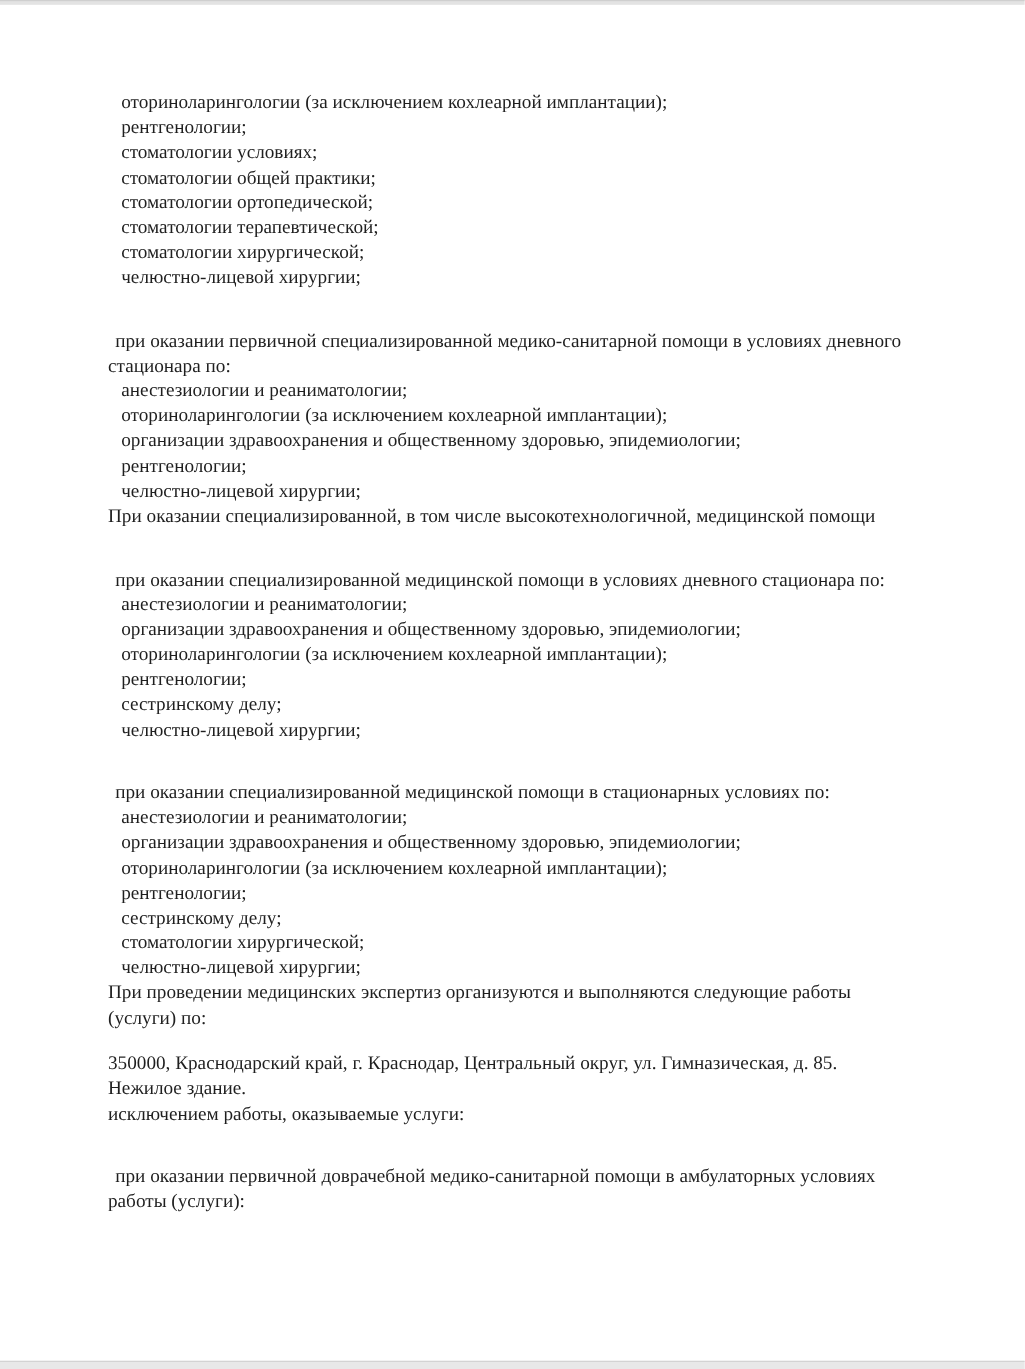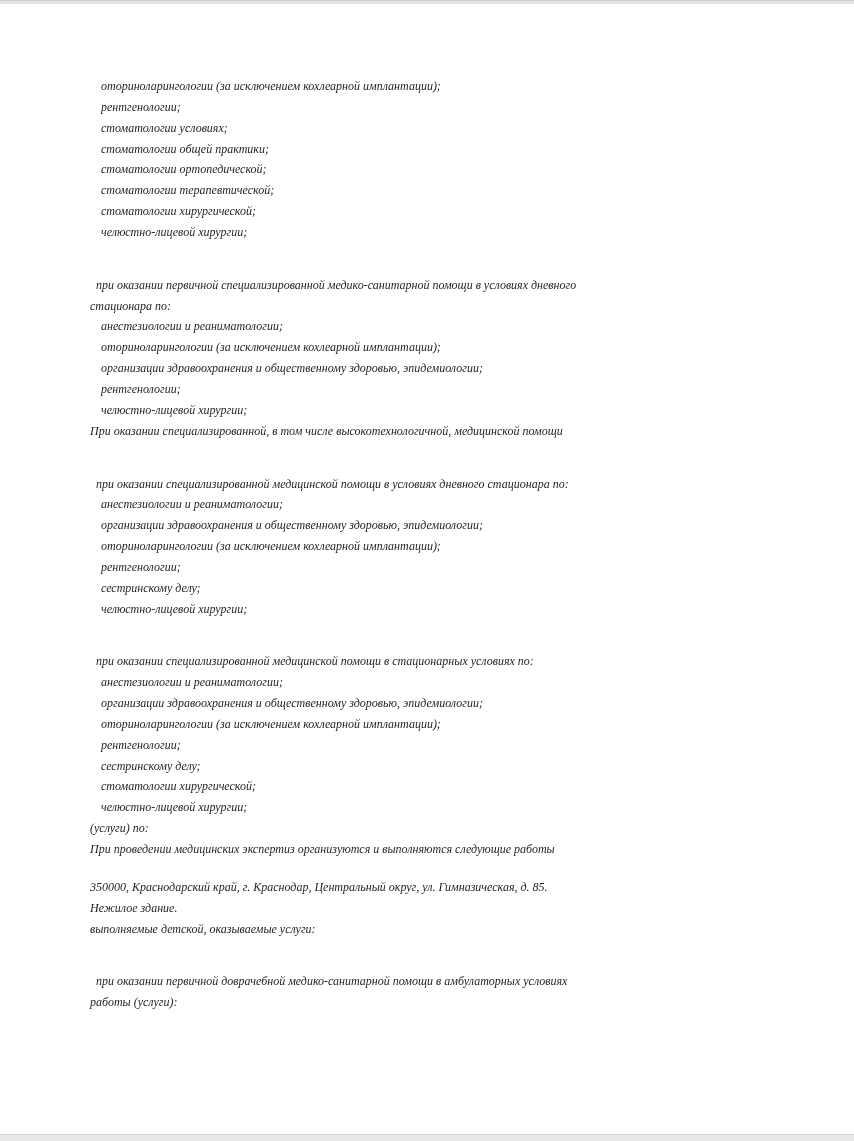--- a/index.html
+++ b/index.html
@@ -23,26 +23,25 @@
   }
   .doc {
     position: absolute;
     top: 0;
     left: 0;
     width: 854px;
     box-sizing: border-box;
     padding: 76px 60px 0 90px;
   }
   .ln {
-    font-size: 12px;
+    font-size: 16px;
     line-height: 20.85px;
     height: 20.85px;
     white-space: pre;
     color: var(--text-color, #1f1f1f);
-    font-style: italic;
   }
   .ln.i1 { padding-left: 6px; margin-top: 32px; }
   .ln.i2 { padding-left: 11px; }
   .ln.blank { height: 17px; }
   .h-scrollbar {
     position: absolute;
     bottom: 0; left: 0; right: 0;
     height: 6px;
     background: var(--track-bg, #e8e8e8);
     border-top: 1px solid var(--track-edge, #d3d3d3);
@@ -78,23 +77,23 @@
     <div class="ln i2">сестринскому делу;</div>
     <div class="ln i2">челюстно-лицевой хирургии;</div>
     <div class="ln i1">при оказании специализированной медицинской помощи в стационарных условиях по:</div>
     <div class="ln i2">анестезиологии и реаниматологии;</div>
     <div class="ln i2">организации здравоохранения и общественному здоровью, эпидемиологии;</div>
     <div class="ln i2">оториноларингологии (за исключением кохлеарной имплантации);</div>
     <div class="ln i2">рентгенологии;</div>
     <div class="ln i2">сестринскому делу;</div>
     <div class="ln i2">стоматологии хирургической;</div>
     <div class="ln i2">челюстно-лицевой хирургии;</div>
+    <div class="ln i0">При проведении медицинских экспертиз организуются и выполняются следующие работы</div>
     <div class="ln i0">(услуги) по:</div>
-    <div class="ln i0">При проведении медицинских экспертиз организуются и выполняются следующие работы</div>
     <div class="ln i0 blank"></div>
     <div class="ln i0">350000, Краснодарский край, г. Краснодар, Центральный округ, ул. Гимназическая, д. 85.</div>
     <div class="ln i0">Нежилое здание.</div>
-    <div class="ln i0">выполняемые детской, оказываемые услуги:</div>
+    <div class="ln i0">исключением работы, оказываемые услуги:</div>
     <div class="ln i1">при оказании первичной доврачебной медико-санитарной помощи в амбулаторных условиях</div>
     <div class="ln i0">работы (услуги):</div>
   </div>
 
 <div class="h-scrollbar"></div>
 
 </body></html>

